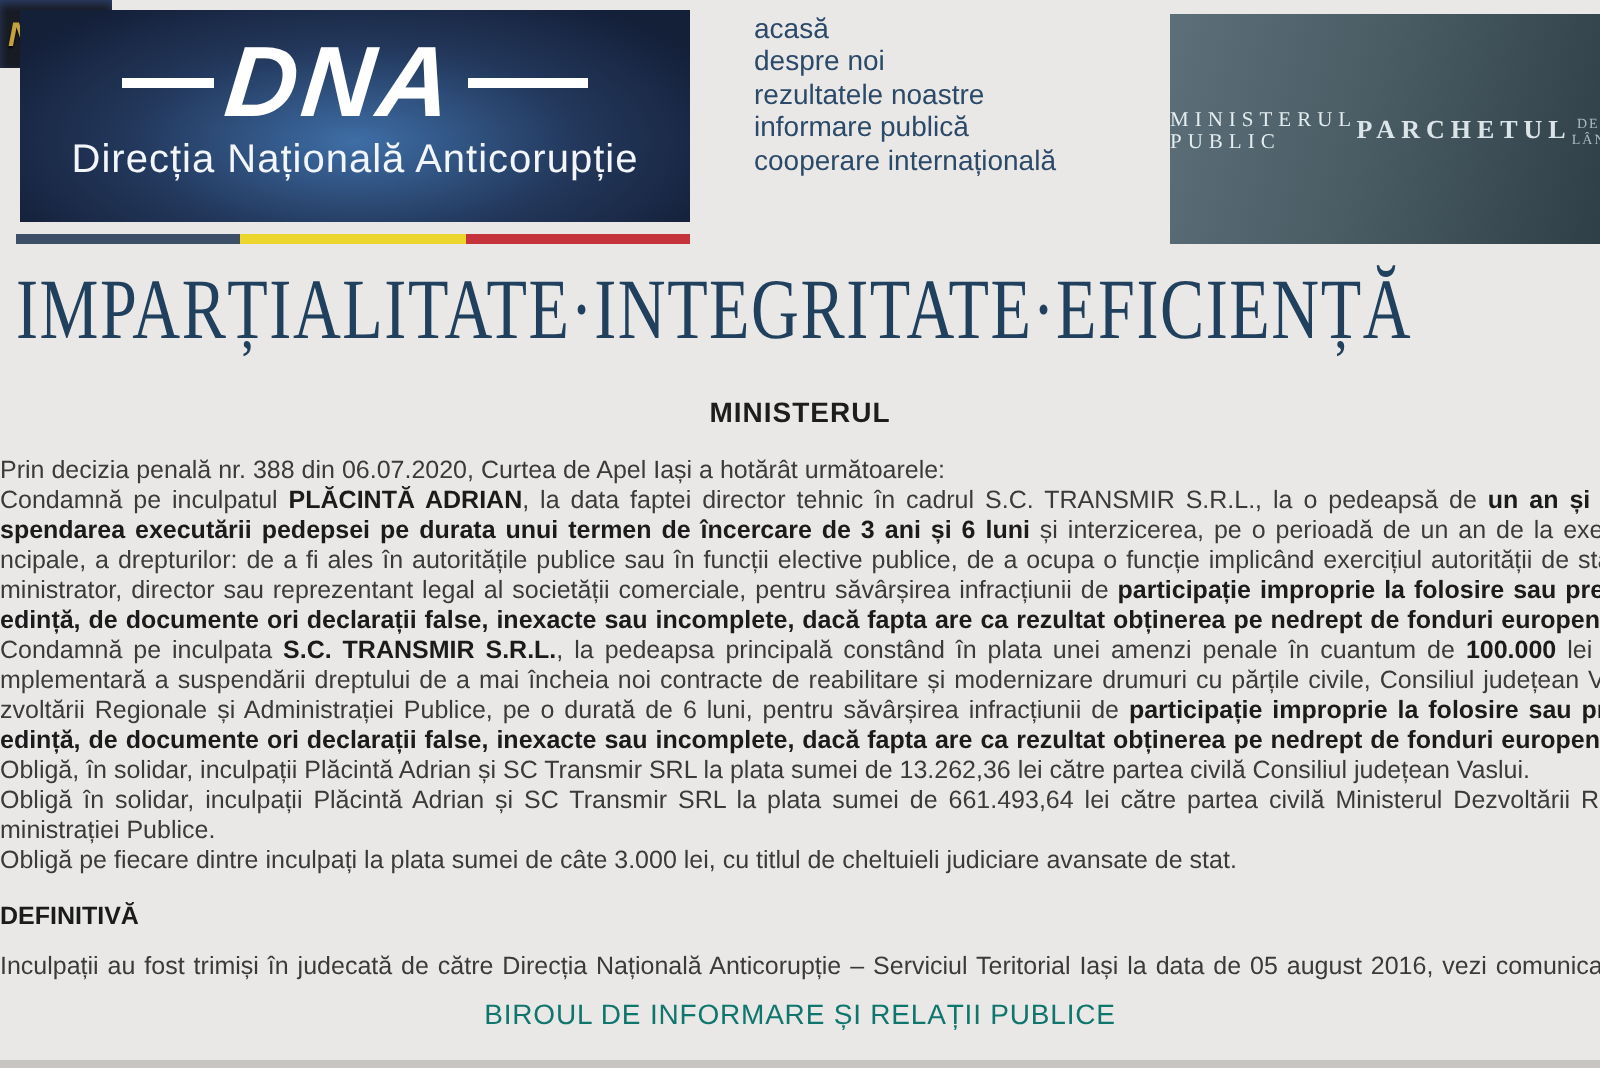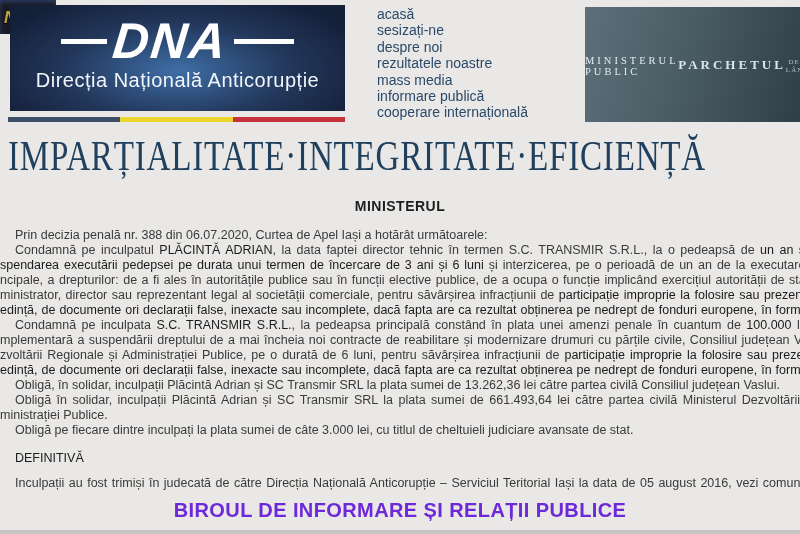--- a/index.html
+++ b/index.html
@@ -36,24 +36,24 @@
   
   .motto-wrap{margin-top:4px;height:54px;overflow:hidden;padding-left:8px;}
   .motto{margin:0;font-family:"Liberation Serif",serif;font-weight:normal;font-size:43px;
          line-height:52px;color:#20405e;white-space:nowrap;letter-spacing:1px;
          transform:scaleX(.77);transform-origin:0 50%;}
   
   .com-title{margin:14px 0 0 0;text-align:center;font-size:14px;font-weight:bold;
              color:#1d1d1d;letter-spacing:.5px;}
   .body-text{margin-top:14px;width:800px;overflow:hidden;}
   .line{white-space:nowrap;font-size:12.5px;line-height:15px;color:#3a3a3a;}
-  .line .b{font-weight:normal;color:#1b1b1b;}
-  .line.indent{padding-left:15px;}
-  .footer-title{margin-top:8px;text-align:center;font-size:20px;font-weight:700;
-             color:#6d28d9;letter-spacing:.4px;}
+  .line .b{font-weight:bold;color:#1b1b1b;}
+  .line.indent{}
+  .footer-title{margin-top:8px;text-align:center;font-size:14px;font-weight:400;
+             color:#0f766e;letter-spacing:.4px;}
   .bottom-edge{position:absolute;left:0;bottom:0;width:800px;height:4px;background:#c6c5c2;}
 </style>
 </head>
 <body>
 
 <div class="page">
   <header>
     <div class="watermark">
       <span>NA</span>
     </div>
@@ -68,24 +68,22 @@
     </div>
 
     <div class="tricolor">
       <i id="fl-b" style="background: rgb(60, 79, 102);"></i>
       <i id="fl-y" style="background: rgb(236, 213, 45);"></i>
       <i id="fl-r" style="background: rgb(196, 52, 58);"></i>
     </div>
 
     <nav class="menu" id="main-menu">
         <a href="#">acasă</a>
-        <a href="#">sesizați-ne</a>
         <a href="#">despre noi</a>
         <a href="#">rezultatele noastre</a>
-        <a href="#">mass media</a>
         <a href="#">informare publică</a>
         <a href="#">cooperare internațională</a>
       </nav>
 
     <div class="ministry-panel">
       <svg class="emblem" width="46" height="46" viewBox="0 0 64 64">
         <circle cx="32" cy="32" r="29" fill="none" stroke="#dfe8ec" stroke-width="2.5"></circle>
         <circle cx="32" cy="32" r="23" fill="none" stroke="#dfe8ec" stroke-width="1"></circle>
         <path d="M23 27 Q32 16 41 27 Z" fill="#dfe8ec"></path>
         <rect x="21.5" y="27.5" width="21" height="2" fill="#dfe8ec"></rect>
@@ -105,21 +103,21 @@
   </header>
 
   <div class="motto-wrap">
     <h1 class="motto">IMPARȚIALITATE·INTEGRITATE·EFICIENȚĂ</h1>
   </div>
 
   <main>
     <h2 class="com-title">MINISTERUL</h2>
     <div class="body-text" id="body-lines">
         <div class="line indent"><span>Prin decizia penală nr. 388 din 06.07.2020, Curtea de Apel Iași a hotărât următoarele:</span></div>
-        <div class="line indent" style="word-spacing: 2px;"><span>Condamnă pe inculpatul </span><span class="b">PLĂCINTĂ ADRIAN</span><span>, la data faptei director tehnic în termen S.C. TRANSMIR S.R.L., la o pedeapsă de </span><span class="b">un an și 6 luni închisoare cu su</span></div>
+        <div class="line indent" style="word-spacing: 2px;"><span>Condamnă pe inculpatul </span><span class="b">PLĂCINTĂ ADRIAN</span><span>, la data faptei director tehnic în cadrul S.C. TRANSMIR S.R.L., la o pedeapsă de </span><span class="b">un an și 6 luni închisoare cu su</span></div>
         <div class="line" style="word-spacing: 1.5px;"><span class="b">spendarea executării pedepsei pe durata unui termen de încercare de 3 ani și 6 luni</span><span> și interzicerea, pe o perioadă de un an de la executarea pedepsei pri</span></div>
         <div class="line" style="word-spacing: 1px;"><span>ncipale, a drepturilor: de a fi ales în autoritățile publice sau în funcții elective publice, de a ocupa o funcție implicând exercițiul autorității de stat și de a fi ad</span></div>
         <div class="line" style="word-spacing: 1px;"><span>ministrator, director sau reprezentant legal al societății comerciale, pentru săvârșirea infracțiunii de </span><span class="b">participație improprie la folosire sau prezentare, cu rea-cr</span></div>
         <div class="line" style="word-spacing: 0.5px;"><span class="b">edință, de documente ori declarații false, inexacte sau incomplete, dacă fapta are ca rezultat obținerea pe nedrept de fonduri europene, în formă continuată</span></div>
         <div class="line indent" style="word-spacing: 2px;"><span>Condamnă pe inculpata </span><span class="b">S.C. TRANSMIR S.R.L.</span><span>, la pedeapsa principală constând în plata unei amenzi penale în cuantum de </span><span class="b">100.000</span><span> lei și pedeapsa co</span></div>
         <div class="line" style="word-spacing: 1px;"><span>mplementară a suspendării dreptului de a mai încheia noi contracte de reabilitare și modernizare drumuri cu părțile civile, Consiliul județean Vaslui sau Ministerul De</span></div>
         <div class="line" style="word-spacing: 1.5px;"><span>zvoltării Regionale și Administrației Publice, pe o durată de 6 luni, pentru săvârșirea infracțiunii de </span><span class="b">participație improprie la folosire sau prezentare, cu rea-cr</span></div>
         <div class="line" style="word-spacing: 0.5px;"><span class="b">edință, de documente ori declarații false, inexacte sau incomplete, dacă fapta are ca rezultat obținerea pe nedrept de fonduri europene, în formă continuată</span></div>
         <div class="line indent"><span>Obligă, în solidar, inculpații Plăcintă Adrian și SC Transmir SRL la plata sumei de 13.262,36 lei către partea civilă Consiliul județean Vaslui.</span></div>
         <div class="line indent" style="word-spacing: 2px;"><span>Obligă în solidar, inculpații Plăcintă Adrian și SC Transmir SRL la plata sumei de 661.493,64 lei către partea civilă Ministerul Dezvoltării Regionale și Ad</span></div>

